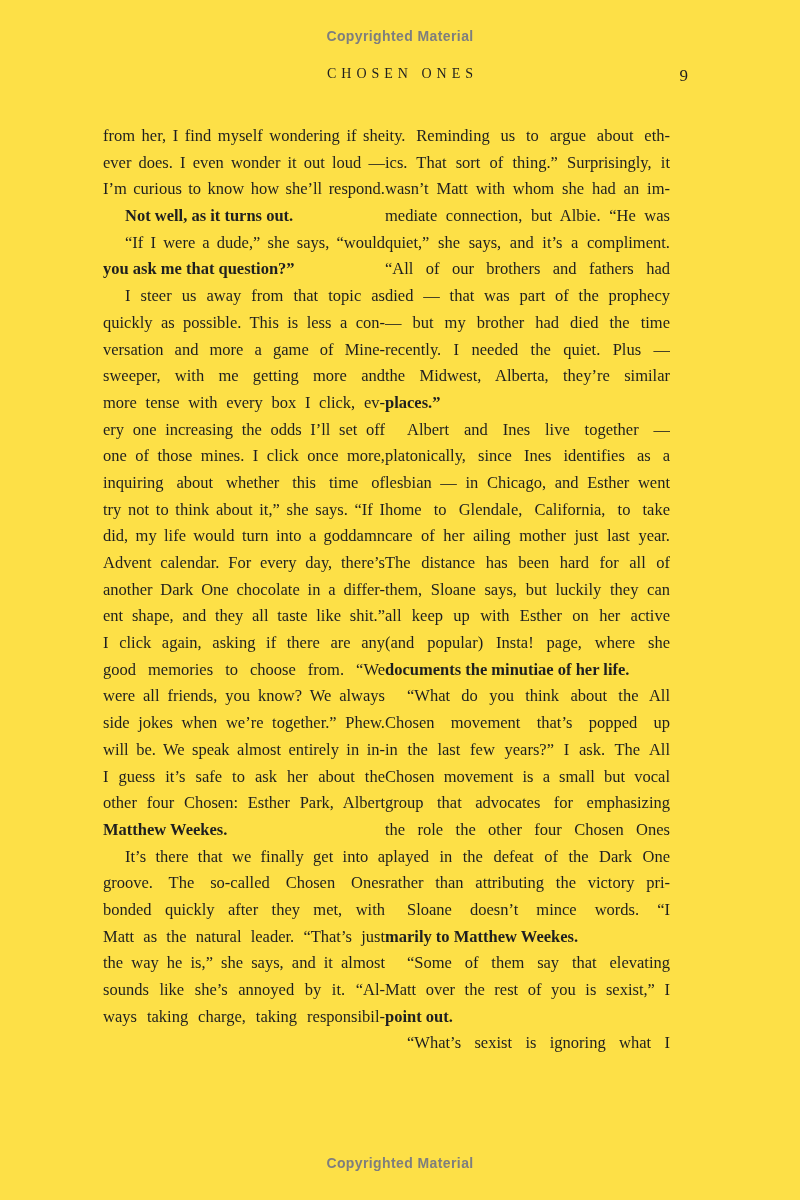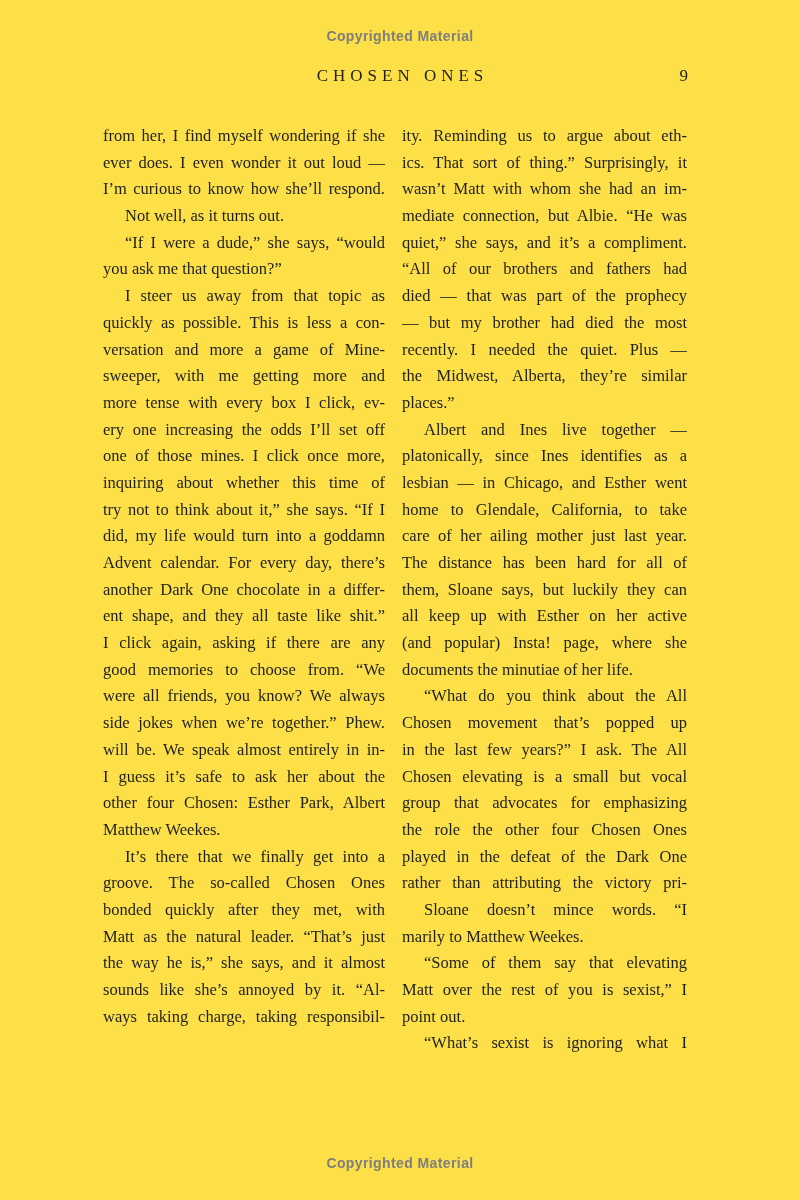--- a/index.html
+++ b/index.html
@@ -24,50 +24,49 @@
     color: var(--notice, #7e7e7e);
   }
   .notice.top { top: 28px; }
   .notice.bottom { top: 1155px; }
   .running-head {
     position: absolute;
     top: 66px;
     left: 0;
     width: 100%;
     text-align: center;
-    font-size: 17px;
+    font-size: 14px;
     letter-spacing: 5px;
     text-indent: 5px;
     color: var(--ink, #1f1f1f);
   }
   .page-number {
     position: absolute;
     top: 66px;
     right: 112px;
     font-size: 17px;
   }
   .columns {
     position: absolute;
     top: 123px;
     left: 103px;
     display: flex;
-    gap: 17px;
   }
   .column.left  { width: 282px; }
   .column.right { width: 285px; }
   .line {
     height: 26.69px;
     line-height: 26.69px;
     font-size: 16.5px;
     text-align: justify;
     text-align-last: justify;
     overflow: hidden;
   }
   .line.indent { padding-left: 22px; }
-  .line.last { text-align-last: left; }
+  .line.last { text-align-last: left; font-weight: bold; }
 </style>
 </head>
 <body>
 
 <div class="page">
   <div class="notice top">Copyrighted Material</div>
 
   <div class="running-head">CHOSEN ONES</div>
 
   <div class="page-number">9</div>
@@ -110,38 +109,38 @@
         <div class="line">ways taking charge, taking responsibil-</div>
       </div>
     <div class="column right">
         <div class="line">ity. Reminding us to argue about eth-</div>
         <div class="line">ics. That sort of thing.” Surprisingly, it</div>
         <div class="line">wasn’t Matt with whom she had an im-</div>
         <div class="line">mediate connection, but Albie. “He was</div>
         <div class="line">quiet,” she says, and it’s a compliment.</div>
         <div class="line">“All of our brothers and fathers had</div>
         <div class="line">died — that was part of the prophecy</div>
-        <div class="line">— but my brother had died the most</div>
+        <div class="line">— but my brother had died the time</div>
         <div class="line">recently. I needed the quiet. Plus —</div>
         <div class="line">the Midwest, Alberta, they’re similar</div>
         <div class="line last">places.”</div>
         <div class="line indent">Albert and Ines live together —</div>
         <div class="line">platonically, since Ines identifies as a</div>
         <div class="line">lesbian — in Chicago, and Esther went</div>
         <div class="line">home to Glendale, California, to take</div>
         <div class="line">care of her ailing mother just last year.</div>
         <div class="line">The distance has been hard for all of</div>
         <div class="line">them, Sloane says, but luckily they can</div>
         <div class="line">all keep up with Esther on her active</div>
         <div class="line">(and popular) Insta! page, where she</div>
         <div class="line last">documents the minutiae of her life.</div>
         <div class="line indent">“What do you think about the All</div>
         <div class="line">Chosen movement that’s popped up</div>
         <div class="line">in the last few years?” I ask. The All</div>
-        <div class="line">Chosen elevating is a small but vocal</div>
+        <div class="line">Chosen movement is a small but vocal</div>
         <div class="line">group that advocates for emphasizing</div>
         <div class="line">the role the other four Chosen Ones</div>
         <div class="line">played in the defeat of the Dark One</div>
         <div class="line">rather than attributing the victory pri-</div>
         <div class="line indent">Sloane doesn’t mince words. “I</div>
         <div class="line last">marily to Matthew Weekes.</div>
         <div class="line indent">“Some of them say that elevating</div>
         <div class="line">Matt over the rest of you is sexist,” I</div>
         <div class="line last">point out.</div>
         <div class="line indent">“What’s sexist is ignoring what I</div>

